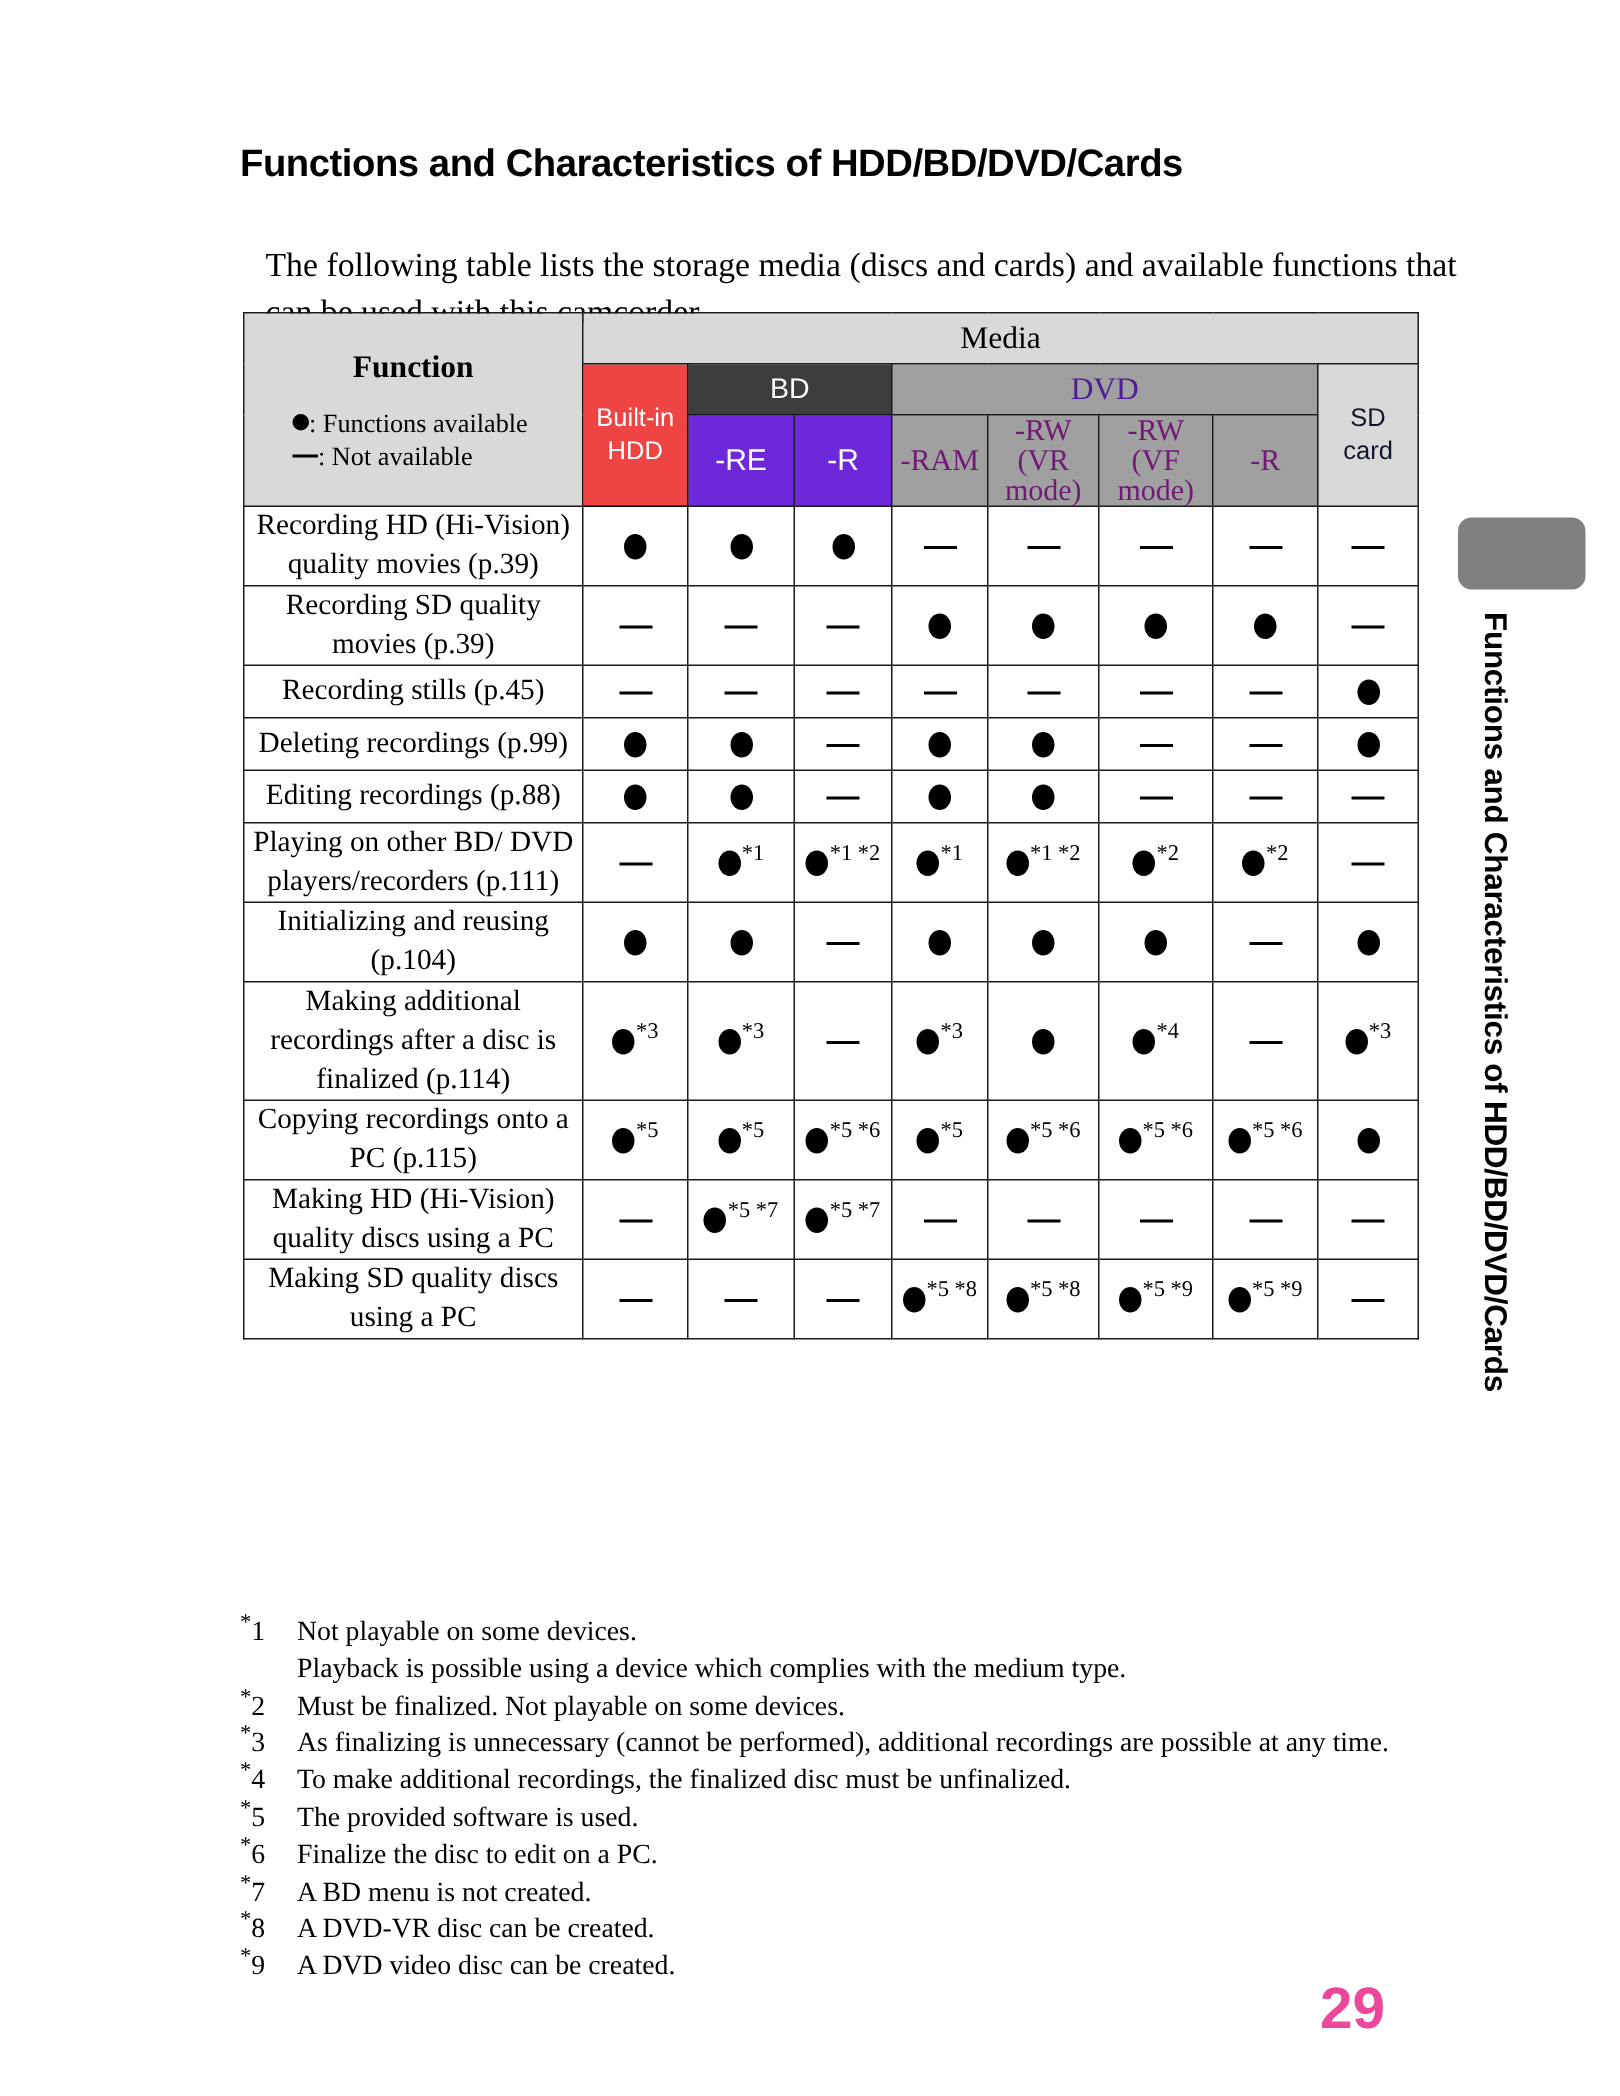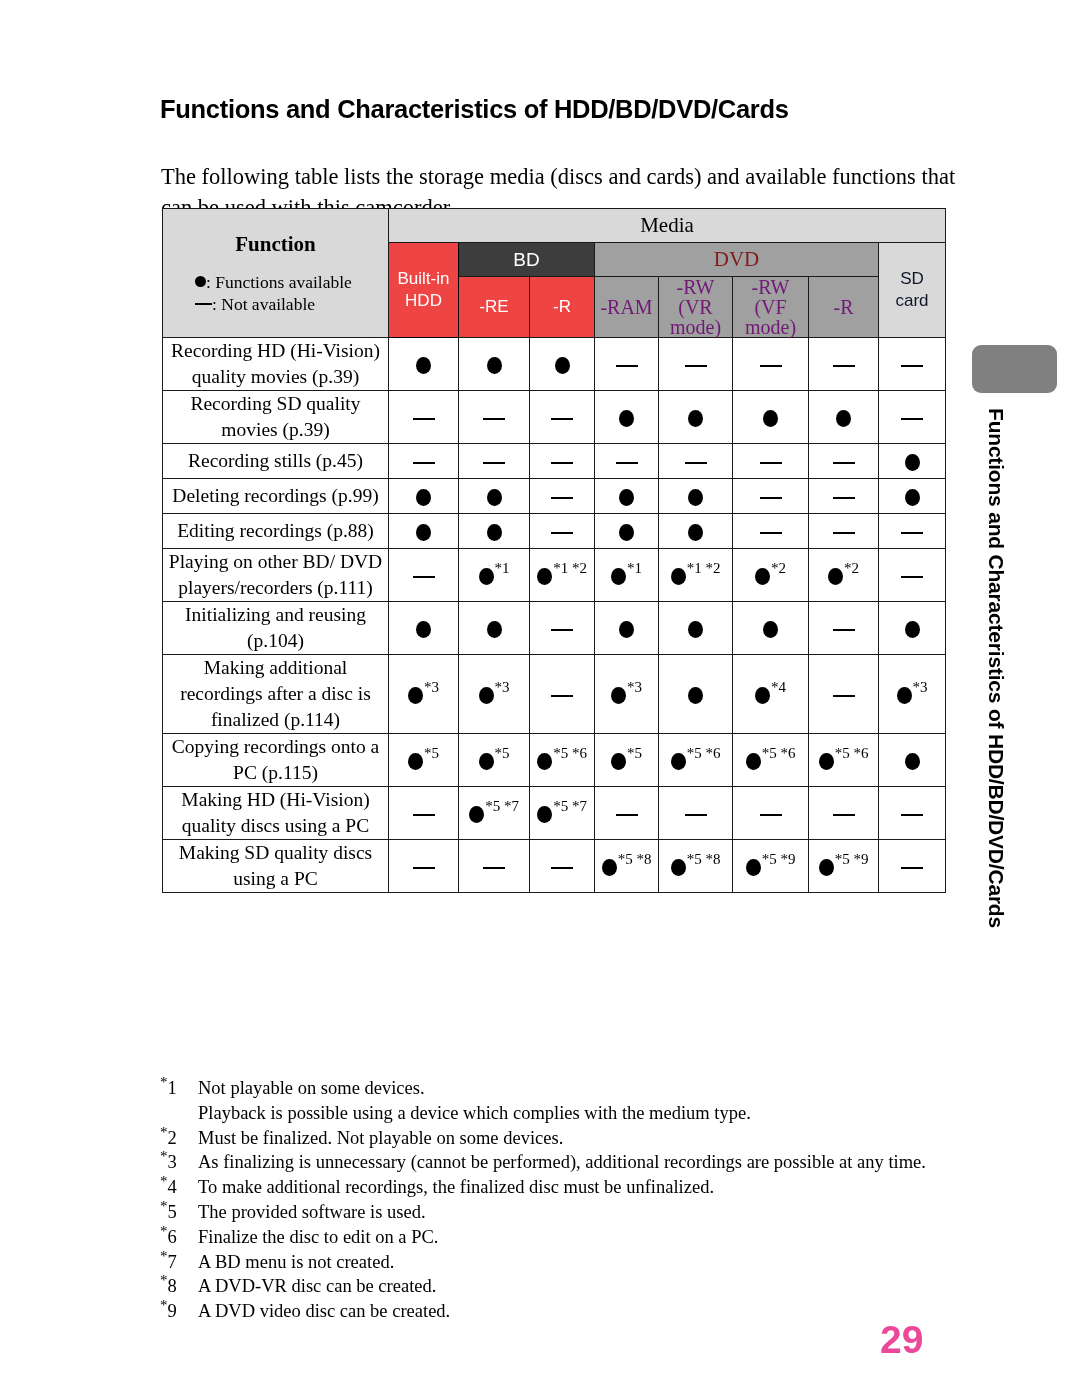--- a/index.html
+++ b/index.html
@@ -22,21 +22,21 @@
     font-family: "Liberation Sans", sans-serif;
     font-weight: bold;
     font-size: 25.5px;
     letter-spacing: -0.3px;
     color: #000;
   }
 
   
   #intro {
     position: absolute;
-    left: 161px;
+    left: 177px;
     top: 138px;
     width: 800px;
     font-size: 22.5px;
     line-height: 31px;
     color: #000;
   }
 
   
   #media-table {
     position: absolute;
@@ -116,30 +116,30 @@
   .h-bd {
     background: #3d3d3d;
     color: #ffffff;
     font-family: "Liberation Sans", sans-serif;
     font-weight: bold;
     font-size: 19px;
     height: 34px;
     border: 1.5px solid #ffffff;
   }
   .h-bdsub {
-    background: #ef4444;
+    background: #6d28d9;
     color: #ffffff;
     font-family: "Liberation Sans", sans-serif;
     font-weight: bold;
-    font-size: 17px;
+    font-size: 20px;
     border: 1.5px solid #ffffff;
   }
   .h-dvd {
     background: #a0a0a0;
-    color: #7f1d1d;
+    color: #4c1d95;
     font-family: "Liberation Serif", serif;
     font-weight: bold;
     font-size: 21px;
     height: 34px;
   }
   .h-dvdsub {
     background: #a0a0a0;
     color: #701a75;
     font-family: Liberation Serif, serif;
     font-weight: bold;

